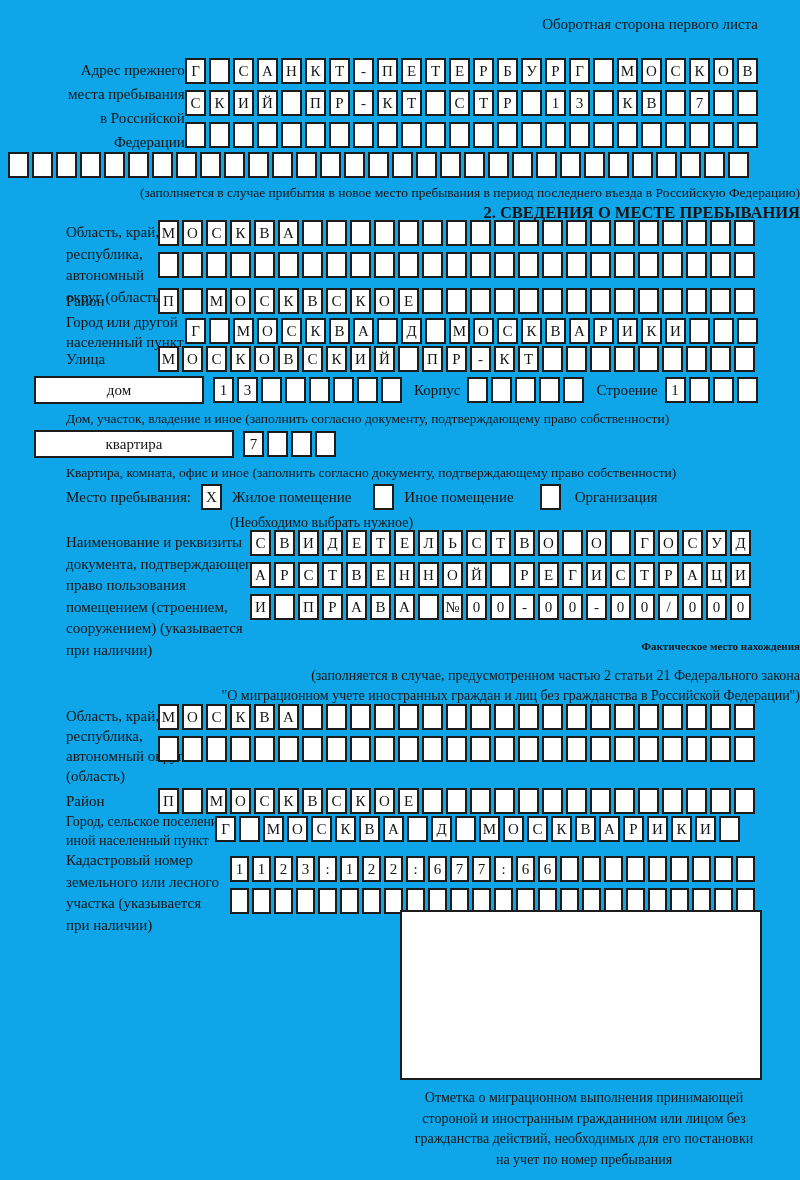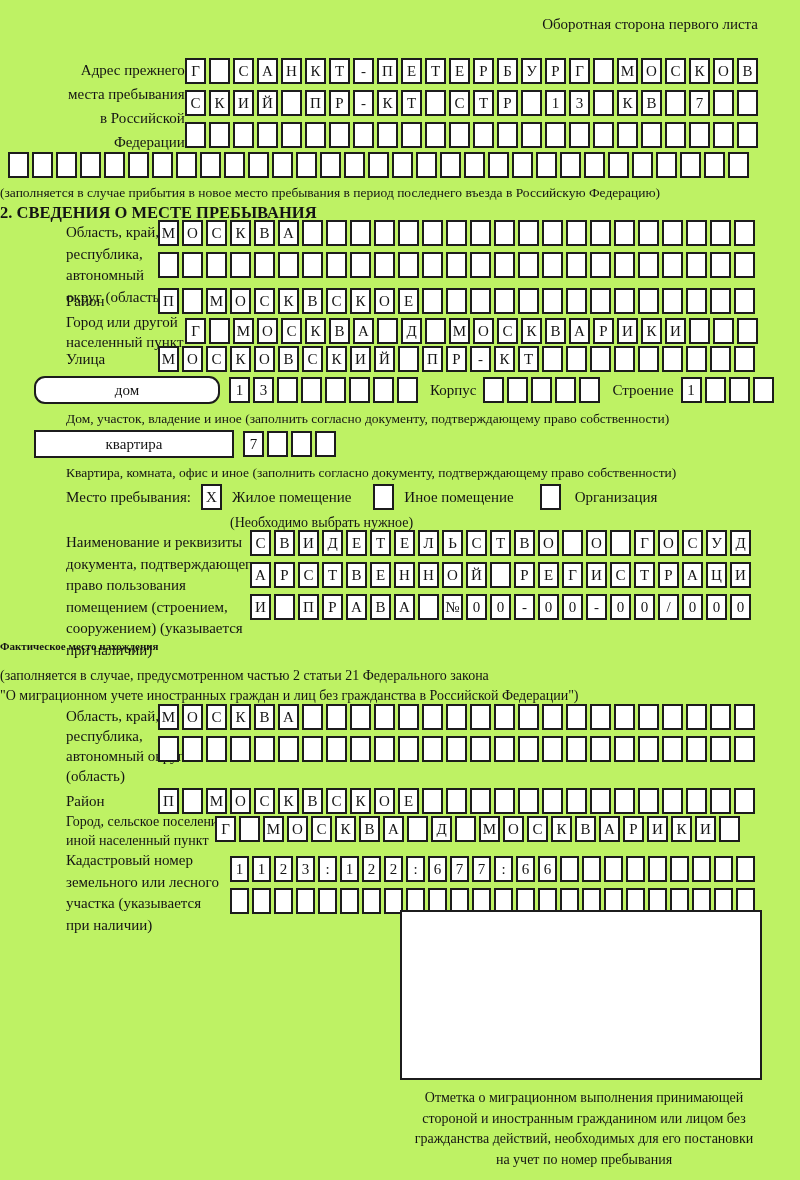--- a/index.html
+++ b/index.html
@@ -1,30 +1,30 @@
 <!DOCTYPE html>
 <html lang="ru"><head>
 <meta charset="utf-8">
 <style>
   html,body{margin:0;padding:0;}
   body{width:800px;height:1180px;background:#ffffff;font-family:"Liberation Serif","DejaVu Serif",serif;color:#141414;}
-  .page{position:relative;width:800px;height:1180px;overflow:hidden;background:#bef264;}
+  .page{position:relative;width:800px;height:1180px;overflow:hidden;background:#0ea5e9;}
   .abs{position:absolute;}
   .cellrow{display:flex;gap:3px;}
   .cell{flex:none;width:21px;height:26px;box-sizing:border-box;border:2px solid #1c1c1c;
         display:flex;align-items:center;justify-content:center;
         font-size:15px;line-height:1;background:#fff;}
   .cellrow.tight .cell{width:19px;}
   .label{font-size:15px;line-height:22px;}
   .label.lh24 div{line-height:24px;}
   .label.lh21 div{line-height:21.5px;}
   .label.lh20 div{line-height:20px;}
   .label.lh19 div{line-height:19px;}
   .caption{font-size:13.5px;line-height:17px;}
-  .center{left:0;right:0;text-align:left;}
+  .center{left:0;right:0;text-align:right;}
   .bold{font-weight:bold;}
   .h2{font-size:16.5px;font-weight:bold;}
   .labelbox{flex:none;box-sizing:border-box;border:2px solid #1c1c1c;height:28px;
             display:flex;align-items:center;justify-content:center;font-size:15px;background:#fff;}
   .inlinelbl{font-size:15px;line-height:26px;white-space:nowrap;}
   .flexline{display:flex;align-items:center;}
   .stampbox{box-sizing:border-box;border:2px solid #1c1c1c;background:#fff;}
   .stampcaption{font-size:14px;line-height:20.5px;text-align:center;}
 </style>
 </head>
@@ -299,21 +299,21 @@
       <span class="cell"></span>
       <span class="cell"></span>
       <span class="cell"></span>
       <span class="cell"></span>
       <span class="cell"></span>
       <span class="cell"></span>
       <span class="cell"></span>
     </div>
 
   <div class="abs flexline" style="top:376px;left:34px;">
-    <div class="labelbox" style="width:186px;margin-right:9px;border-radius:11px;">дом</div>
+    <div class="labelbox" style="width:170px;margin-right:9px;">дом</div>
     <div class="cellrow" style="margin-right:12px;">
         <span class="cell">1</span>
         <span class="cell">3</span>
         <span class="cell"></span>
         <span class="cell"></span>
         <span class="cell"></span>
         <span class="cell"></span>
         <span class="cell"></span>
         <span class="cell"></span>
       </div>

